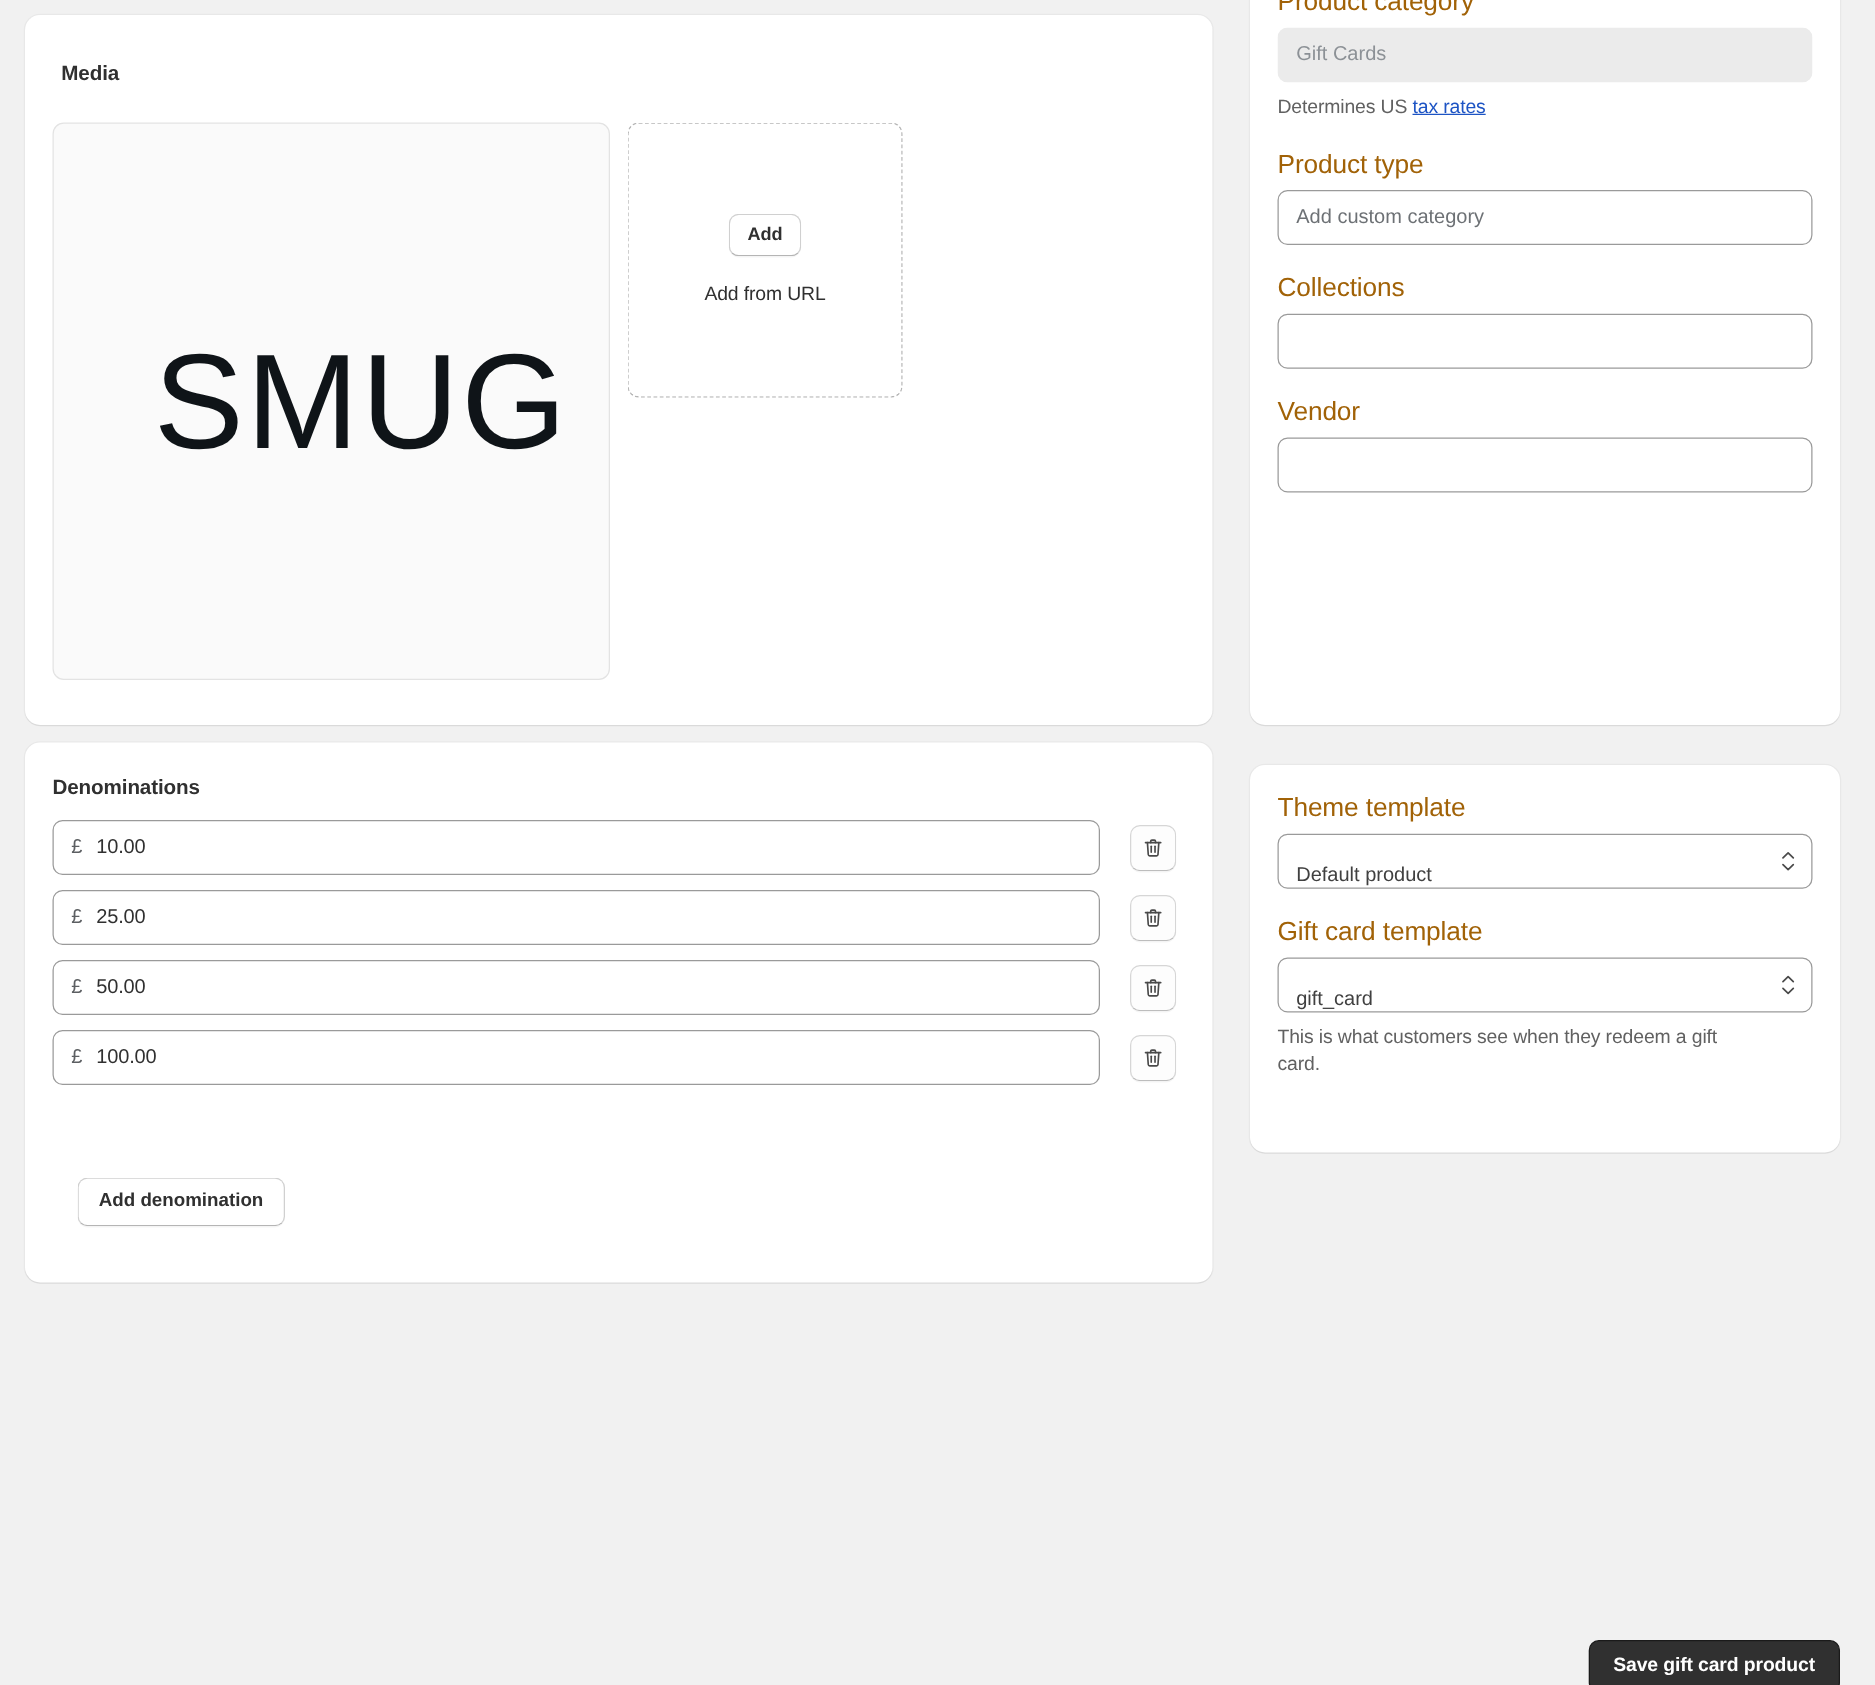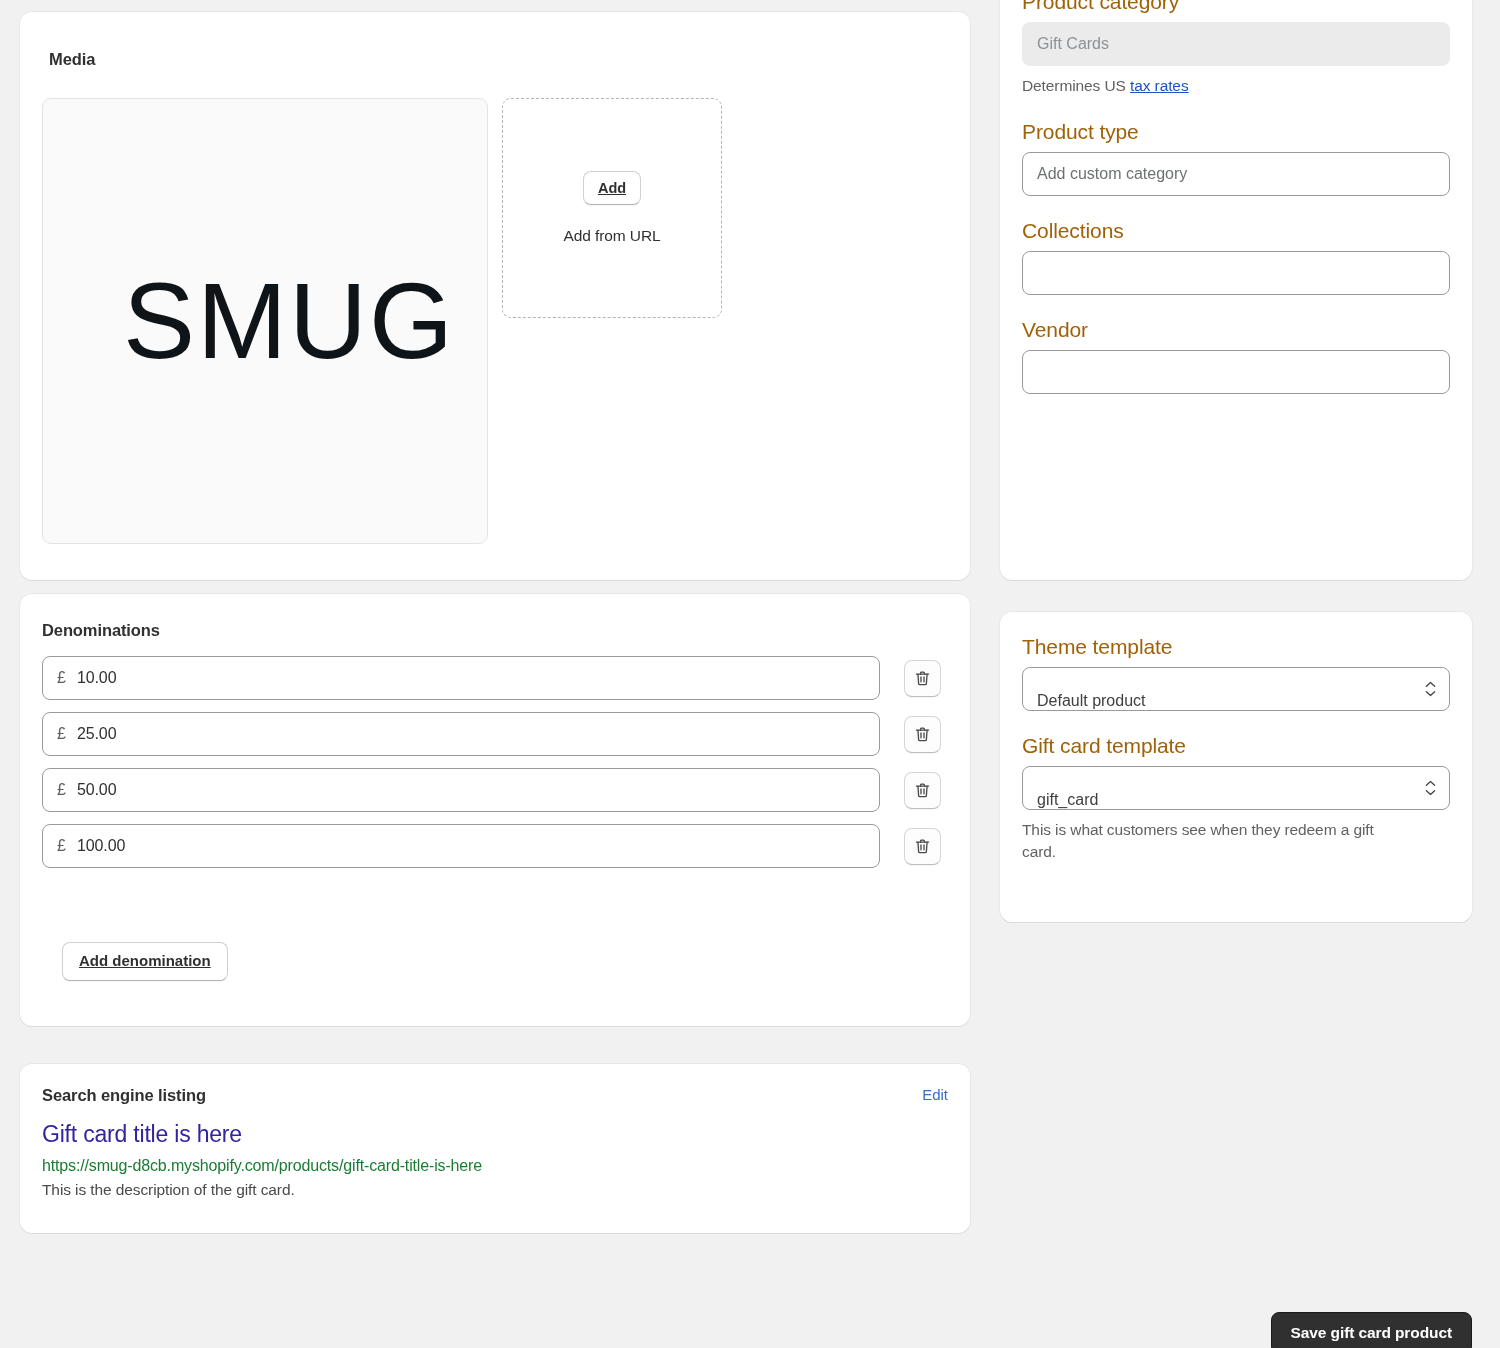--- a/index.html
+++ b/index.html
@@ -92,21 +92,20 @@
     font-weight: 650;
     color: #303030;
     background: #ffffff;
     border: 1px solid #d0d0d0;
     border-bottom-color: #b5b5b5;
     border-radius: 8px;
     padding: 7px 14px;
     cursor: pointer;
     line-height: 1.25;
     box-shadow: 0 1px 0 rgba(0,0,0,0.04);
-    text-decoration: underline;
   }
 
   .link-muted {
     font-size: 15.5px;
     color: #303030;
     cursor: pointer;
     letter-spacing: -0.1px;
   }
 
   
@@ -413,30 +412,20 @@
             </svg>
           </span>
         </button>
       </div>
 
     </div>
 
     <button class="btn" id="add-denomination">Add denomination</button>
   </section>
 
-  <section class="card col-left" id="seo-card">
-    <h2 class="card-title">Search engine listing</h2>
-    <button id="seo-edit">Edit</button>
-
-    <div class="seo-preview">
-      <div class="seo-title">Gift card title is here</div>
-      <div class="seo-url">https://smug-d8cb.myshopify.com/products/gift-card-title-is-here</div>
-      <div class="seo-desc">This is the description of the gift card.</div>
-    </div>
-  </section>
 
   <section class="card col-right" id="organization-card">
     <div class="org-inner">
 
       <div class="org-block">
         <label class="field-label">Product category</label>
         <div class="txt-field disabled">
           <span>Gift Cards</span>
         </div>
         <div class="helper">

